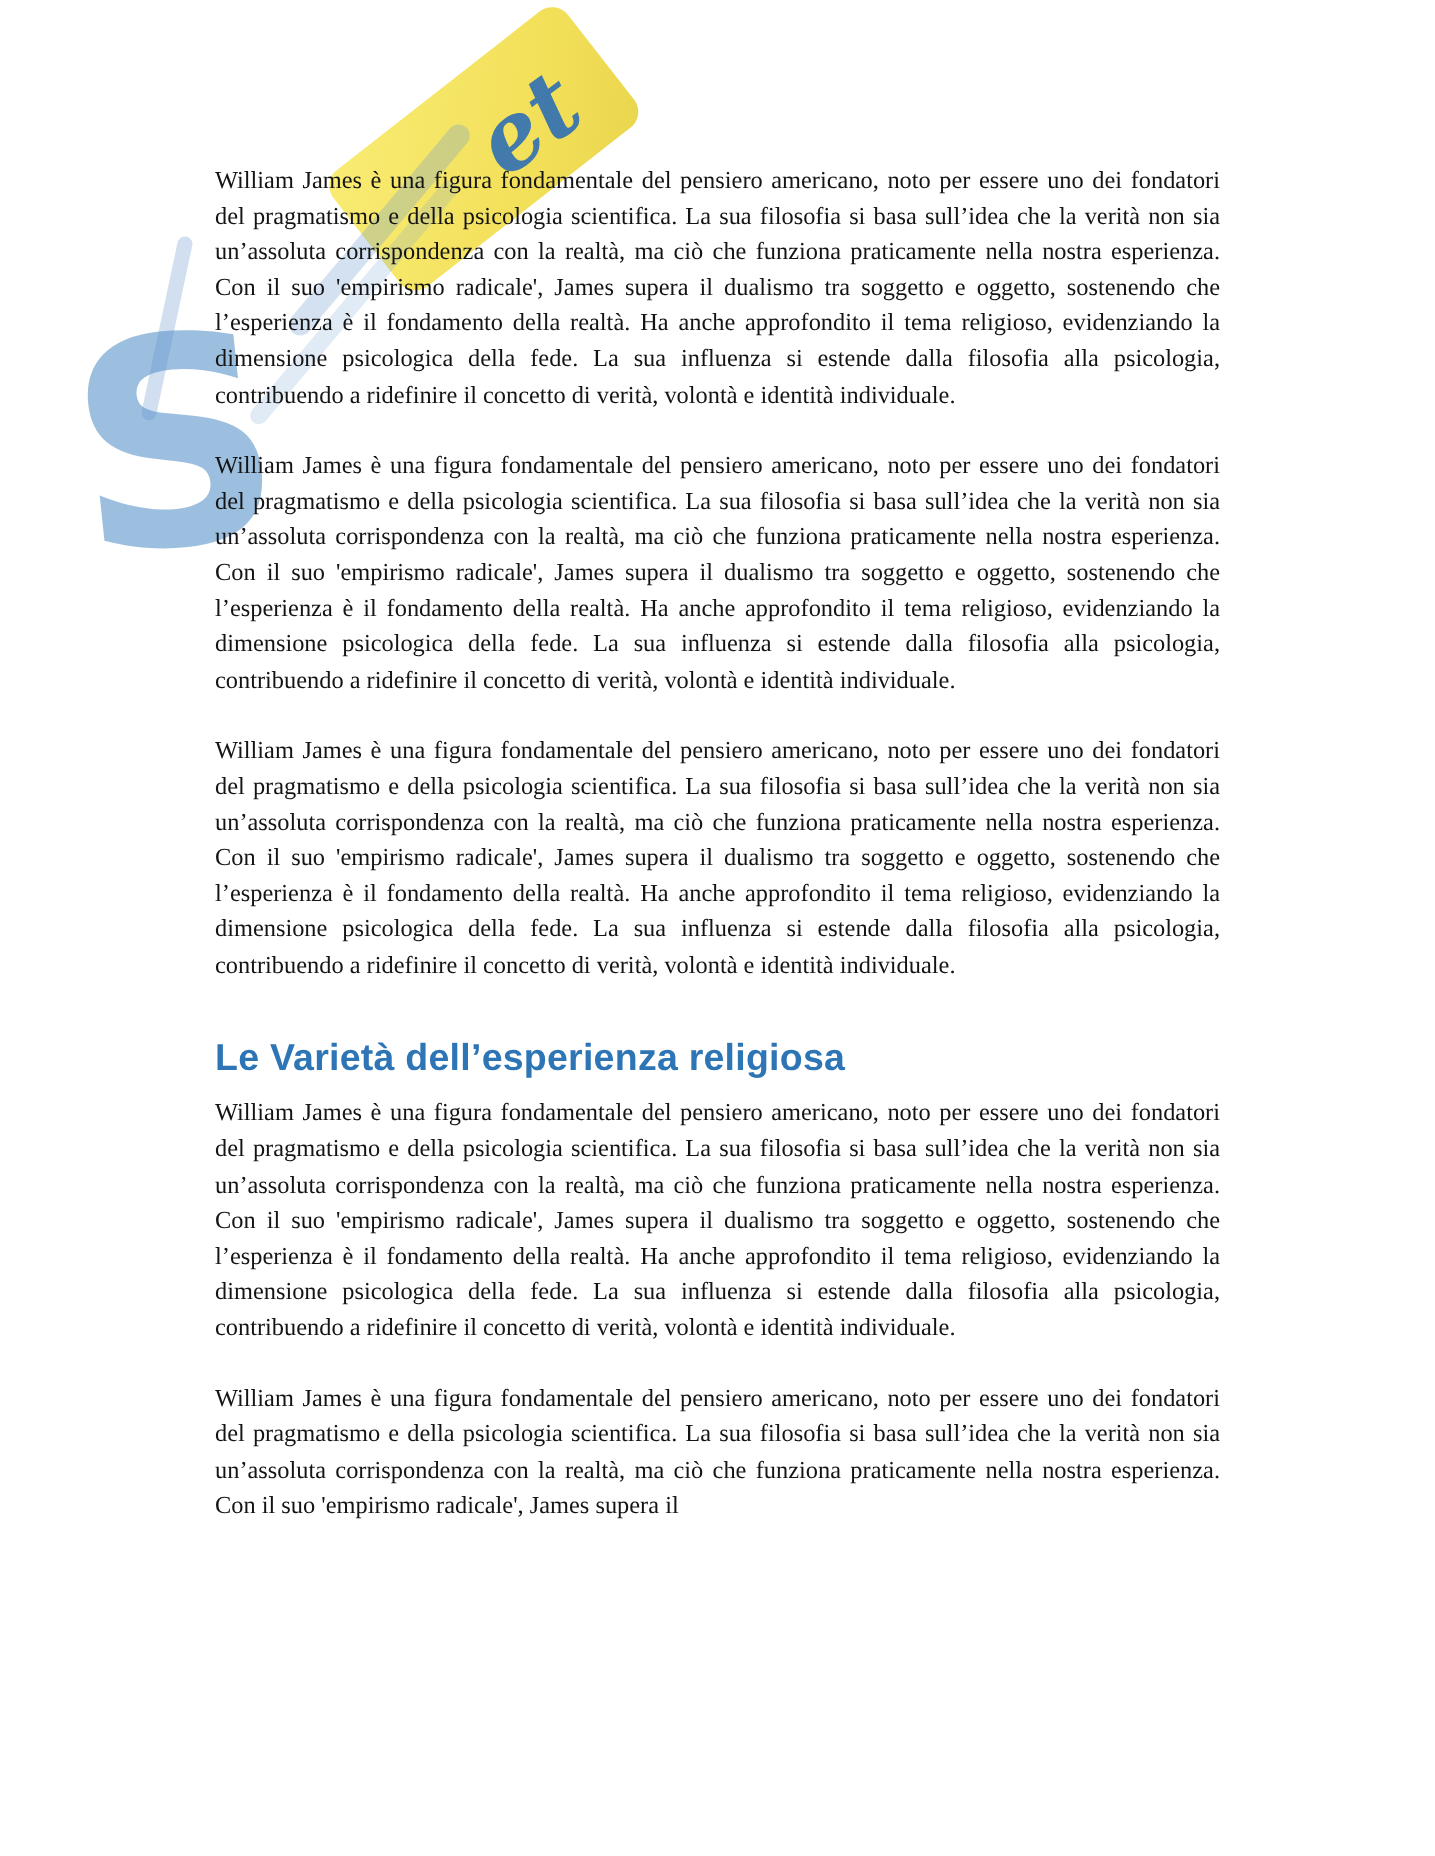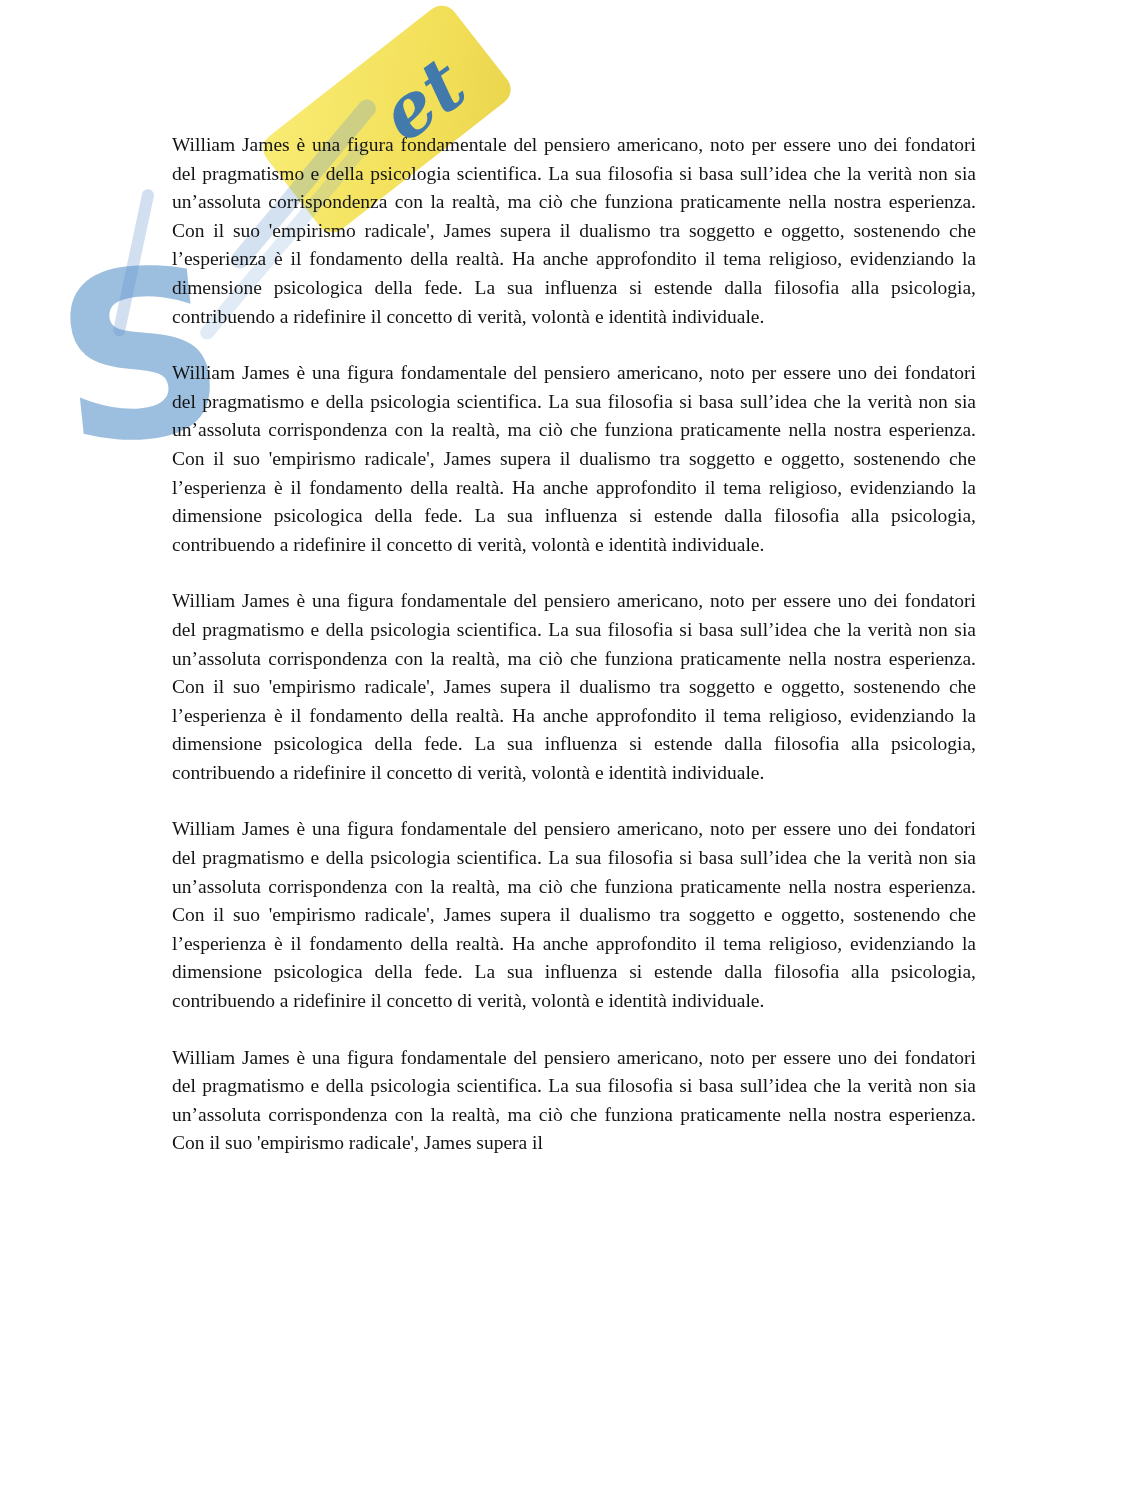--- a/index.html
+++ b/index.html
@@ -118,15 +118,16 @@
   <div class="wm-tagline-bar second"></div>
   <div class="wm-et">et</div>
   <div class="wm-s">S</div>
   <div class="wm-vtext"></div>
 </div>
 
 <div class="content">
   <p class="para">William James è una figura fondamentale del pensiero americano, noto per essere uno dei fondatori del pragmatismo e della psicologia scientifica. La sua filosofia si basa sull’idea che la verità non sia un’assoluta corrispondenza con la realtà, ma ciò che funziona praticamente nella nostra esperienza. Con il suo 'empirismo radicale', James supera il dualismo tra soggetto e oggetto, sostenendo che l’esperienza è il fondamento della realtà. Ha anche approfondito il tema religioso, evidenziando la dimensione psicologica della fede. La sua influenza si estende dalla filosofia alla psicologia, contribuendo a ridefinire il concetto di verità, volontà e identità individuale.</p>
   <p class="para">William James è una figura fondamentale del pensiero americano, noto per essere uno dei fondatori del pragmatismo e della psicologia scientifica. La sua filosofia si basa sull’idea che la verità non sia un’assoluta corrispondenza con la realtà, ma ciò che funziona praticamente nella nostra esperienza. Con il suo 'empirismo radicale', James supera il dualismo tra soggetto e oggetto, sostenendo che l’esperienza è il fondamento della realtà. Ha anche approfondito il tema religioso, evidenziando la dimensione psicologica della fede. La sua influenza si estende dalla filosofia alla psicologia, contribuendo a ridefinire il concetto di verità, volontà e identità individuale.</p>
   <p class="para">William James è una figura fondamentale del pensiero americano, noto per essere uno dei fondatori del pragmatismo e della psicologia scientifica. La sua filosofia si basa sull’idea che la verità non sia un’assoluta corrispondenza con la realtà, ma ciò che funziona praticamente nella nostra esperienza. Con il suo 'empirismo radicale', James supera il dualismo tra soggetto e oggetto, sostenendo che l’esperienza è il fondamento della realtà. Ha anche approfondito il tema religioso, evidenziando la dimensione psicologica della fede. La sua influenza si estende dalla filosofia alla psicologia, contribuendo a ridefinire il concetto di verità, volontà e identità individuale.</p>
+  <h1 class="heading">Le Varietà dell’esperienza religiosa</h1>
   <p class="para">William James è una figura fondamentale del pensiero americano, noto per essere uno dei fondatori del pragmatismo e della psicologia scientifica. La sua filosofia si basa sull’idea che la verità non sia un’assoluta corrispondenza con la realtà, ma ciò che funziona praticamente nella nostra esperienza. Con il suo 'empirismo radicale', James supera il dualismo tra soggetto e oggetto, sostenendo che l’esperienza è il fondamento della realtà. Ha anche approfondito il tema religioso, evidenziando la dimensione psicologica della fede. La sua influenza si estende dalla filosofia alla psicologia, contribuendo a ridefinire il concetto di verità, volontà e identità individuale.</p>
   <p class="para">William James è una figura fondamentale del pensiero americano, noto per essere uno dei fondatori del pragmatismo e della psicologia scientifica. La sua filosofia si basa sull’idea che la verità non sia un’assoluta corrispondenza con la realtà, ma ciò che funziona praticamente nella nostra esperienza. Con il suo 'empirismo radicale', James supera il</p>
 </div>
 
 </body></html>

